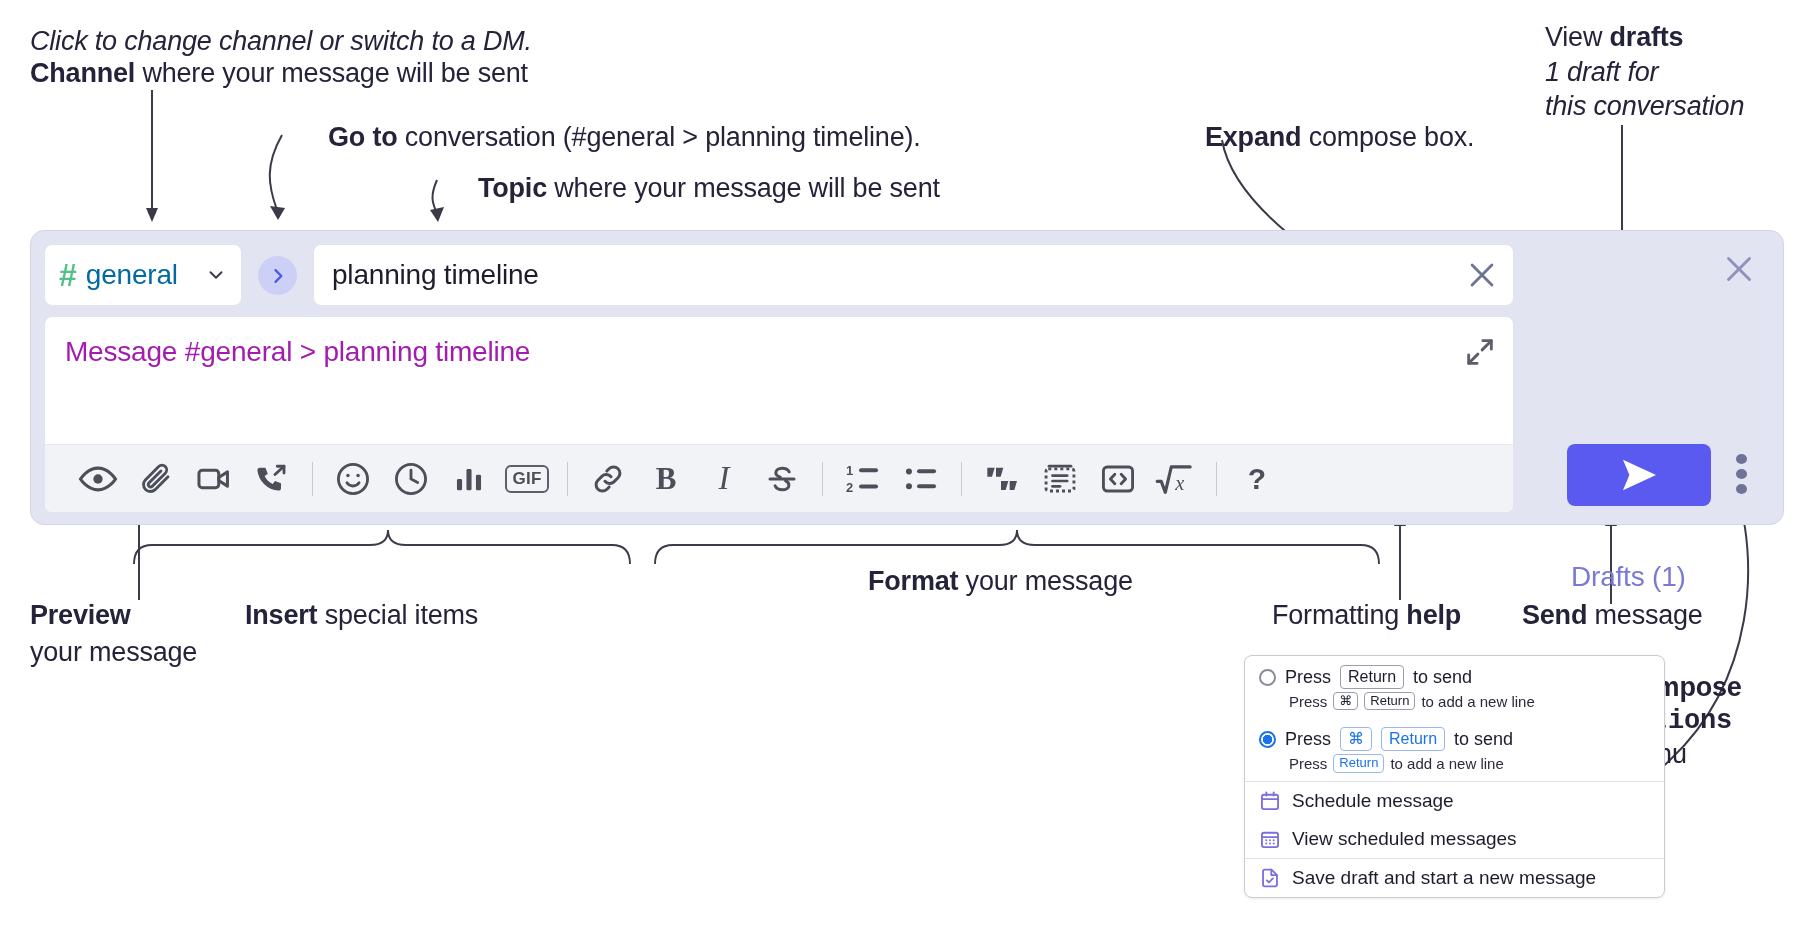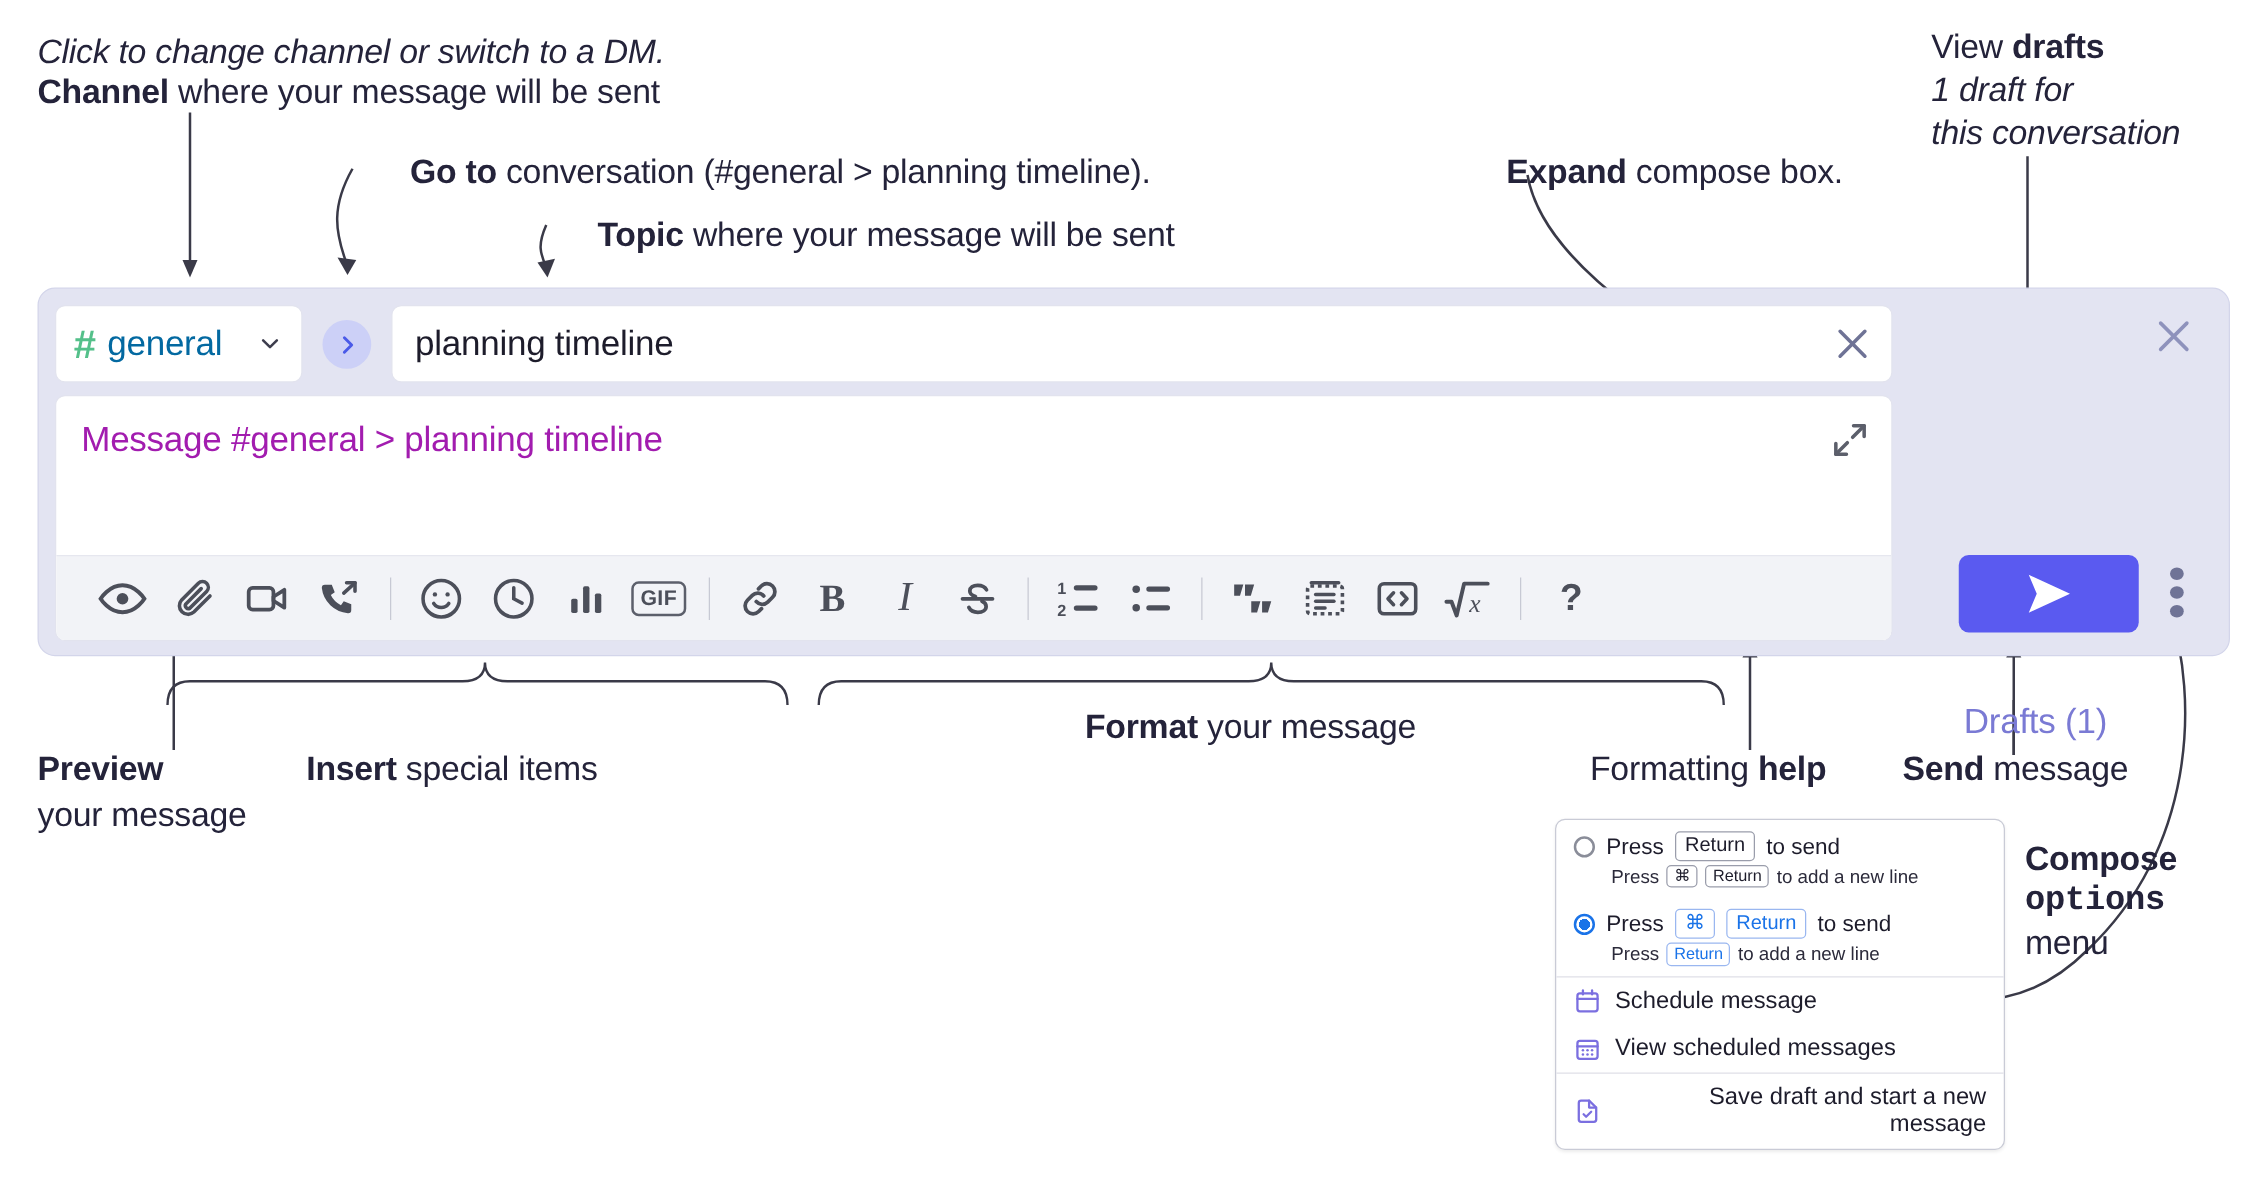--- a/index.html
+++ b/index.html
@@ -81,24 +81,24 @@
     display:flex; flex-direction:column; align-items:center; justify-content:center; gap:5px;
   }
   #compose-options-btn span { width:11px; height:11px; border-radius:50%; background:#6f7396; }
   #drafts-link {
     position:absolute; left:1540px; top:330px; font-size:28px; color:#7a7ad4; letter-spacing:-0.2px;
   }
   #panel-close { position:absolute; right:26px; top:20px; width:36px; height:36px; }
 
   
   #options-menu {
-    position:absolute; left:1244px; top:655px; width:360px;
+    position:absolute; left:1244px; top:655px; width:421px;
     background:#fff; border:1px solid #c9cbd6; border-radius:8px;
     box-shadow:0 1px 3px rgba(0,0,0,.08);
-    font-size:18px; color:#1d1c2b; overflow:hidden;text-align:right;
+    font-size:18px; color:#1d1c2b; overflow:hidden;
   }
   .menu-radio-row { display:flex; align-items:center; gap:9px; padding:9px 14px 2px 14px; }
   .menu-sub-row { display:flex; align-items:center; gap:6px; padding:1px 14px 8px 44px; font-size:15px; color:#2b2a3a;}
   .radio { width:17px; height:17px; border-radius:50%; border:2px solid #8a8d99; flex:none; }
   .radio.on { border-color:#1a73e8; background:
       radial-gradient(circle at 50% 50%, #1a73e8 0 4.5px, #fff 4.5px 100%); }
   .key {
     display:inline-block; border:1px solid #9a9dab; border-radius:4px;
     padding:1px 7px; font-size:16px; line-height:1.25; color:#1d1c2b; background:#fff;
   }

